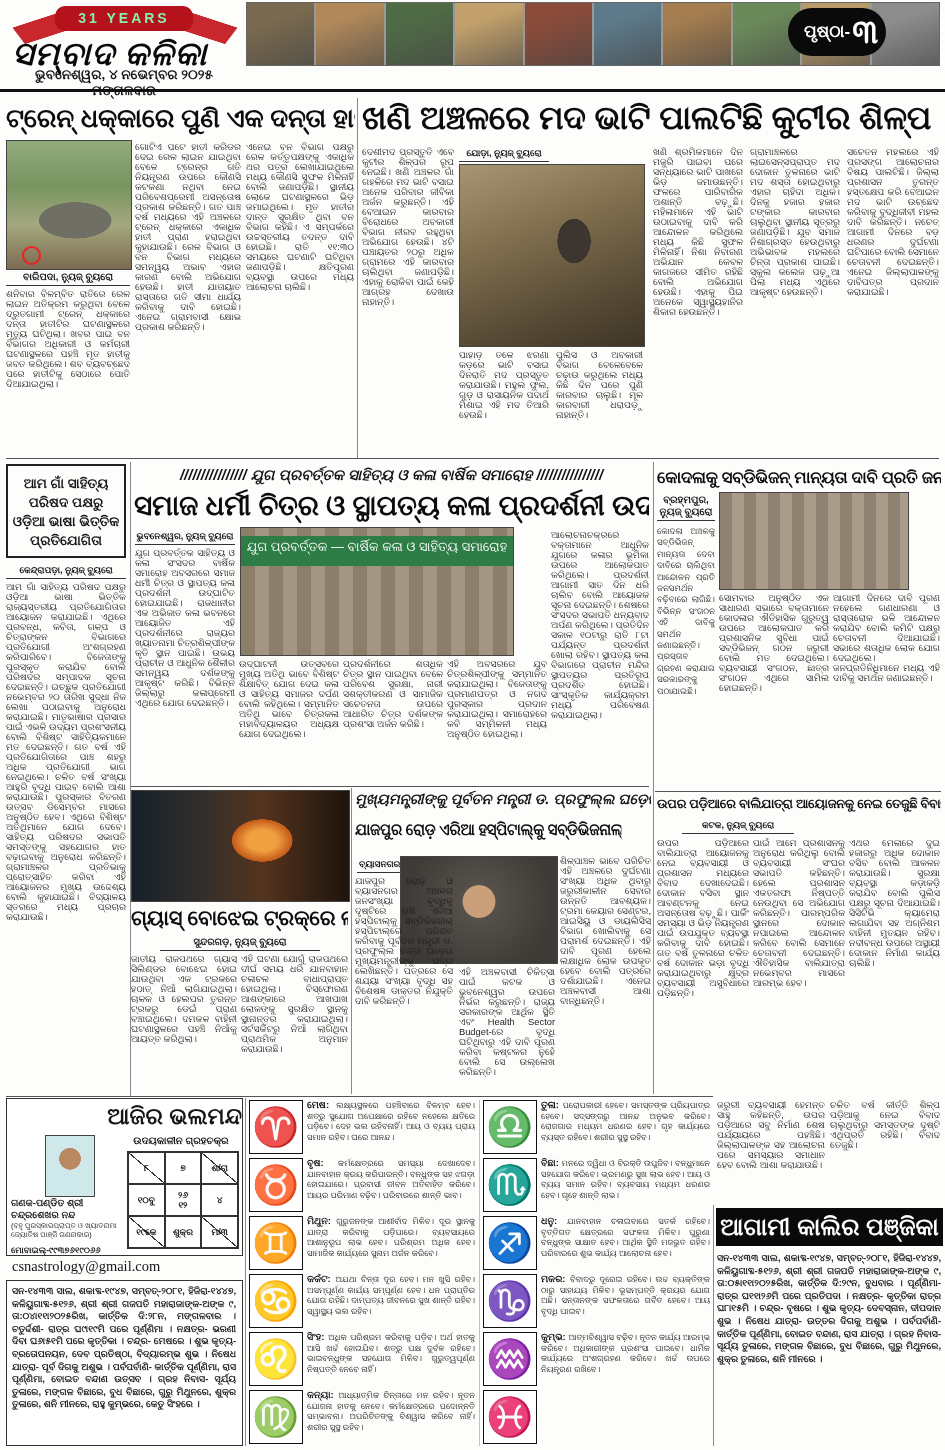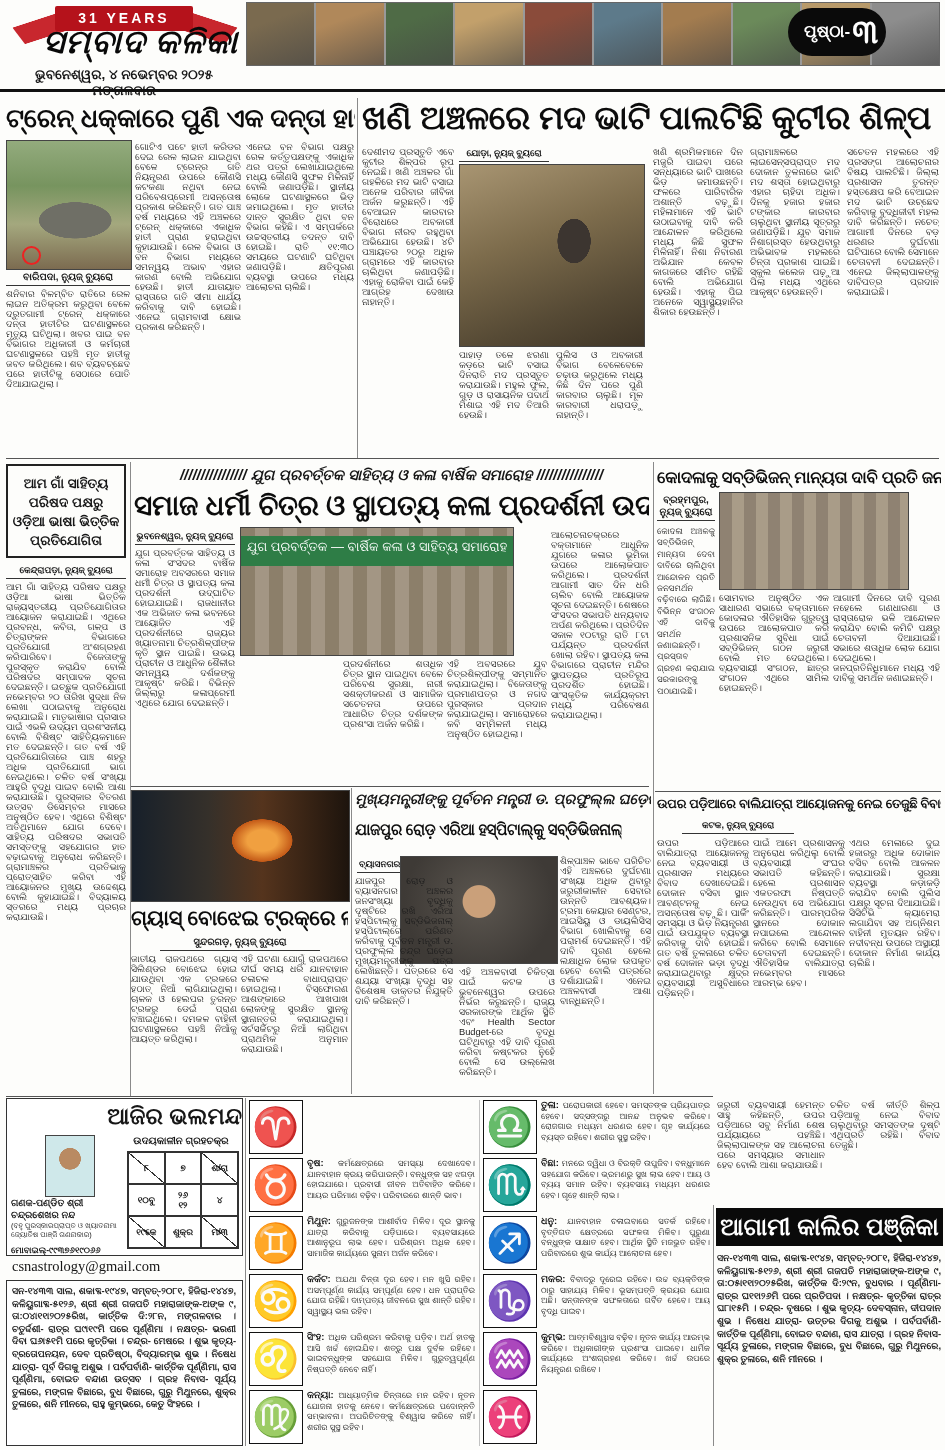--- a/index.html
+++ b/index.html
@@ -9,25 +9,25 @@
   .vr{position:absolute;width:1px;background:#8a8a8a}
   .hr{position:absolute;height:1px;background:#555}
   .col{position:absolute;font-size:9.3px;line-height:10px;text-align:justify;overflow:hidden;color:#1c1c1c}
   .byline{position:absolute;font-weight:bold;font-size:9.8px;text-align:center;
           border-bottom:1px solid #333;padding-bottom:2px;line-height:12px}
   .headline{position:absolute;font-weight:bold;color:#0c0c0c;letter-spacing:-0.3px}
   .photo{position:absolute;border:1px solid #444;background-size:cover}
   .kicker{position:absolute;font-weight:bold;font-style:italic;text-align:center;white-space:nowrap;overflow:hidden}
   
   .ribbon-band{position:absolute;left:55px;top:6px;width:138px;height:25px;background:#b5121b;
-               color:#ffffff;font-weight:bold;font-size:14px;letter-spacing:3px;text-align:center;line-height:25px;border-radius:2px}
+               color:#86efac;font-weight:bold;font-size:14px;letter-spacing:3px;text-align:center;line-height:25px;border-radius:10px}
   .ribbon-tail{position:absolute;width:58px;height:20px;background:#c8272e}
   .tail-l{left:14px;top:18px;transform:rotate(-18deg);clip-path:polygon(0 0,100% 0,88% 100%,12% 100%)}
   .tail-r{left:178px;top:18px;transform:rotate(18deg);clip-path:polygon(0 0,100% 0,88% 100%,12% 100%)}
-  .logo{position:absolute;left:12px;top:24px;width:226px;text-align:right;font-family:"Liberation Serif",serif;
+  .logo{position:absolute;left:12px;top:36px;width:226px;text-align:left;font-family:"Liberation Serif",serif;
         font-weight:bold;font-style:italic;font-size:33px;letter-spacing:1px;color:#090909}
   .dateline{position:absolute;left:4px;top:67px;width:240px;text-align:center;font-weight:bold;font-size:13.5px}
   .strip{position:absolute;left:246px;top:2px;width:692px;height:62px;display:flex;gap:2px;border:1px solid #666;background:#999}
   .tile{flex:1;height:100%}
   .badge{position:absolute;left:788px;top:8px;height:48px;display:flex;align-items:center;background:#0a0a0a;
          border-radius:26px;padding:0 8px 0 16px;color:#fff}
   .badge .lbl{font-weight:bold;font-size:17px}
   .badge .num{font-weight:bold;font-size:33px;line-height:44px;margin-left:2px}
   
   .boxhead{position:absolute;border:2px solid #222;text-align:center;font-weight:bold;font-size:13.5px;
@@ -118,20 +118,21 @@
 
   <div class="kicker" style="left:134px;top:464px;width:515px;font-size:15px;line-height:22px">////////////////  ଯୁଗ ପ୍ରବର୍ତ୍ତକ ସାହିତ୍ୟ ଓ କଳା ବାର୍ଷିକ ସମାରୋହ  ////////////////</div>
   <div class="headline" style="left:134px;top:487px;width:515px;font-size:28px;line-height:37px;white-space:nowrap;overflow:hidden">ସମାଜ ଧର୍ମୀ ଚିତ୍ର ଓ ସ୍ଥାପତ୍ୟ କଳା ପ୍ରଦର୍ଶନୀ ଉଦ୍‌ଘାଟିତ</div>
   <div class="byline" style="left:135px;top:530px;width:100px;font-size:9px">ଭୁବନେଶ୍ୱର, ନ୍ୟୁଜ୍ ବ୍ୟୁରୋ</div>
   <div class="photo" style="left:240px;top:527px;width:272px;height:127px;background:
        repeating-linear-gradient(90deg,#8c7f6a 0 14px,#a39684 14px 28px),
        linear-gradient(#d9d2c0 40%,#b2a78f 100%)">
     <div class="banner">ଯୁଗ ପ୍ରବର୍ତ୍ତକ — ବାର୍ଷିକ କଳା ଓ ସାହିତ୍ୟ ସମାରୋହ</div>
   </div>
   <div class="col" style="left:135px;top:548px;width:100px;height:259px">ଯୁଗ ପ୍ରବର୍ତ୍ତକ ସାହିତ୍ୟ ଓ କଳା ସଂସଦର ବାର୍ଷିକ ସମାରୋହ ଅବସରରେ ସମାଜ ଧର୍ମୀ ଚିତ୍ର ଓ ସ୍ଥାପତ୍ୟ କଳା ପ୍ରଦର୍ଶନୀ ଉଦ୍‌ଘାଟିତ ହୋଇଯାଇଛି। ରାଜଧାନୀର ଏକ ଅଭିଜାତ କଳା ଭବନରେ ଆୟୋଜିତ ଏହି ପ୍ରଦର୍ଶନୀରେ ରାଜ୍ୟର ଖ୍ୟାତନାମା ଚିତ୍ରଶିଳ୍ପୀଙ୍କ କୃତି ସ୍ଥାନ ପାଇଛି। ଉଭୟ ପ୍ରାଚୀନ ଓ ଆଧୁନିକ ଶୈଳୀର ସମନ୍ୱୟ ଦର୍ଶକଙ୍କୁ ଆକୃଷ୍ଟ କରିଛି। ବିଭିନ୍ନ ଜିଲ୍ଲାରୁ କଳାପ୍ରେମୀ ଏଥିରେ ଯୋଗ ଦେଇଛନ୍ତି।</div>
+  <div class="col" style="left:239px;top:659px;width:100px;height:148px">ଉଦ୍‌ଘାଟନୀ ଉତ୍ସବରେ ମୁଖ୍ୟ ଅତିଥି ଭାବେ ବିଶିଷ୍ଟ ଶିକ୍ଷାବିତ୍ ଯୋଗ ଦେଇ କଳା ଓ ସାହିତ୍ୟ ସମାଜର ଦର୍ପଣ ବୋଲି କହିଥିଲେ। ସମ୍ମାନିତ ଅତିଥି ଭାବେ ଚିତ୍ରକଳା ମହାବିଦ୍ୟାଳୟର ଅଧ୍ୟକ୍ଷ ଯୋଗ ଦେଇଥିଲେ।</div>
   <div class="col" style="left:343px;top:659px;width:100px;height:148px">ପ୍ରଦର୍ଶନୀରେ ଶତାଧିକ ଚିତ୍ର ସ୍ଥାନ ପାଇଥିବା ବେଳେ ପରିବେଶ ସୁରକ୍ଷା, ନାରୀ ସଶକ୍ତୀକରଣ ଓ ସାମାଜିକ ସଚେତନତା ଉପରେ ଆଧାରିତ ଚିତ୍ର ଦର୍ଶକଙ୍କ ପ୍ରଶଂସା ଅର୍ଜନ କରିଛି।</div>
   <div class="col" style="left:447px;top:659px;width:100px;height:148px">ଏହି ଅବସରରେ ଯୁବ ଚିତ୍ରଶିଳ୍ପୀଙ୍କୁ ସମ୍ମାନିତ କରାଯାଇଥିଲା। ବିଜେତାଙ୍କୁ ପ୍ରମାଣପତ୍ର ଓ ନଗଦ ପୁରସ୍କାର ପ୍ରଦାନ କରାଯାଇଥିଲା। ସମାରୋହରେ କବି ସମ୍ମିଳନୀ ମଧ୍ୟ ଅନୁଷ୍ଠିତ ହୋଇଥିଲା।</div>
   <div class="col" style="left:551px;top:530px;width:98px;height:277px">ଆଲୋଚନାଚକ୍ରରେ ବକ୍ତାମାନେ ଆଧୁନିକ ଯୁଗରେ କଳାର ଭୂମିକା ଉପରେ ଆଲୋକପାତ କରିଥିଲେ। ପ୍ରଦର୍ଶନୀ ଆଗାମୀ ସାତ ଦିନ ଧରି ଚାଲିବ ବୋଲି ଆୟୋଜକ ସୂଚନା ଦେଇଛନ୍ତି। ଶେଷରେ ସଂସଦର ସଭାପତି ଧନ୍ୟବାଦ ଅର୍ପଣ କରିଥିଲେ। ପ୍ରତିଦିନ ସକାଳ ୧୦ଟାରୁ ରାତି ୮ଟା ପର୍ଯ୍ୟନ୍ତ ପ୍ରଦର୍ଶନୀ ଖୋଲା ରହିବ। ସ୍ଥାପତ୍ୟ କଳା ବିଭାଗରେ ପ୍ରାଚୀନ ମନ୍ଦିର ସ୍ଥାପତ୍ୟର ପ୍ରତିରୂପ ପ୍ରଦର୍ଶିତ ହୋଇଛି। ସାଂସ୍କୃତିକ କାର୍ଯ୍ୟକ୍ରମ ମଧ୍ୟ ପରିବେଷଣ କରାଯାଇଥିଲା।</div>
 
   <div class="headline" style="left:657px;top:464px;width:284px;font-size:16.5px;line-height:26px;white-space:nowrap;overflow:hidden">କୋଦଳାକୁ ସବ୍‌ଡିଭିଜନ୍ ମାନ୍ୟତା ଦାବି ପ୍ରତି ଜନସମର୍ଥନ</div>
   <div class="byline" style="left:657px;top:494px;width:58px;font-size:10px">ବ୍ରହ୍ମପୁର, ନ୍ୟୁଜ୍ ବ୍ୟୁରୋ</div>
   <div class="photo" style="left:719px;top:492px;width:188px;height:96px;background:
        repeating-linear-gradient(90deg,#8f8272 0 12px,#a99c88 12px 24px),
        linear-gradient(#cfc4ae 30%,#9a8f79 100%)"></div>
   <div class="col" style="left:657px;top:526px;width:58px;height:272px;font-size:8.6px;line-height:11.4px">କୋଦଳା ଅଞ୍ଚଳକୁ ସବ୍‌ଡିଭିଜନ୍ ମାନ୍ୟତା ଦେବା ଦାବିରେ ଚାଲିଥିବା ଆନ୍ଦୋଳନ ପ୍ରତି ଜନସମର୍ଥନ ବଢ଼ିବାରେ ଲାଗିଛି। ବିଭିନ୍ନ ସଂଗଠନ ଏହି ଦାବିକୁ ସମର୍ଥନ ଜଣାଇଛନ୍ତି। ପ୍ରସ୍ତାବ ଗ୍ରହଣ କରାଯାଇ ସରକାରଙ୍କୁ ପଠାଯାଇଛି।</div>
@@ -195,20 +196,21 @@
     <div class="abs" style="left:4px;top:146px;width:112px;font-weight:bold;font-size:8.6px">ମୋବାଇଲ୍-୯୯୩୭୬୧୯୦୬୬</div>
   </div>
   <div class="abs" style="left:12px;top:1258px;width:226px;font-family:'Liberation Serif',serif;font-size:14.5px">csnastrology@gmail.com</div>
   <div class="astrobox" style="left:6px;top:1280px;width:237px;height:166px">
     <div class="ptext" style="left:5px;top:4px;width:224px;height:155px">ସନ-୧୪୩୩ ସାଲ, ଶକାବ୍ଦ-୧୯୪୭, ସମ୍ବତ୍-୨୦୮୧, ହିଜିରା-୧୪୪୭, କଳିୟୁଗାବ୍ଦ-୫୧୨୬, ଶ୍ରୀ ଶ୍ରୀ ଗଜପତି ମହାରାଜାଙ୍କ-ଅଙ୍କ ୯, ତା:୦୪ା୧୧ା୨୦୨୫ରିଖ, କାର୍ତ୍ତିକ ଦି:୨୮ନ, ମଙ୍ଗଳବାର । ଚତୁର୍ଦ୍ଦଶୀ- ରାତ୍ର ଘ୯ା୧୯ମି ପରେ ପୂର୍ଣ୍ଣିମା । ନକ୍ଷତ୍ର- ଭରଣୀ ଦିବା ଘ୬ା୫୧ମି ପରେ କୃତ୍ତିକା । ଚନ୍ଦ୍ର- ମେଷରେ । ଶୁଭ କୃତ୍ୟ- ବ୍ରତୋପନୟନ, ଦେବ ପ୍ରତିଷ୍ଠା, ବିଦ୍ୟାରମ୍ଭ ଶୁଭ । ନିଷେଧ ଯାତ୍ରା- ପୂର୍ବ ଦିଗକୁ ଅଶୁଭ । ପର୍ବପର୍ବାଣି- କାର୍ତ୍ତିକ ପୂର୍ଣ୍ଣିମା, ରାସ ପୂର୍ଣ୍ଣିମା, ବୋଇତ ବନ୍ଦାଣ ଉତ୍ସବ । ଗ୍ରହ ନିବାସ- ସୂର୍ଯ୍ୟ ତୁଳାରେ, ମଙ୍ଗଳ ବିଛାରେ, ବୁଧ ବିଛାରେ, ଗୁରୁ ମିଥୁନରେ, ଶୁକ୍ର ତୁଳାରେ, ଶନି ମୀନରେ, ରାହୁ କୁମ୍ଭରେ, କେତୁ ସିଂହରେ ।</div>
   </div>
 
   <div class="zcol" id="zcolLeft" style="left:249px;top:1100px;width:226px;height:346px">
       <div class="zentry">
         <div class="zicon">♈</div>
+        <div class="ztext"><span class="zname">ମେଷ: </span>ଲକ୍ଷ୍ୟସ୍ଥଳରେ ପହଞ୍ଚିବାରେ ବିଳମ୍ବ ହେବ। ଶତ୍ରୁ ସୁଯୋଗ ଅପେକ୍ଷାରେ ରହିବେ ନହେଲେ କ୍ଷତିରେ ପଡ଼ିବେ। ଦେହ ଭଲ ରହିବନାହିଁ। ଆୟ ଓ ବ୍ୟୟ ପ୍ରାୟ ସମାନ ରହିବ। ଘରେ ଆନନ୍ଦ।</div>
       </div>
       <div class="zentry">
         <div class="zicon">♉</div>
         <div class="ztext"><span class="zname">ବୃଷ: </span>କର୍ମକ୍ଷେତ୍ରରେ ସମସ୍ୟା ଦେଖାଦେବ। ଯାନବାହାନ କ୍ରୟ କରିପାରନ୍ତି। ବନ୍ଧୁଙ୍କ ସହ ଝଗଡ଼ା ହୋଇଯାରେ। ପ୍ରବାସୀ ଜୀବନ ଅତିବାହିତ କରିବେ। ଆୟର ପରିମାଣ ବଢ଼ିବ। ପରିବାରରେ ଶାନ୍ତି ଭାବ।</div>
       </div>
       <div class="zentry">
         <div class="zicon">♊</div>
         <div class="ztext"><span class="zname">ମିଥୁନ: </span>ଗୁରୁଜନଙ୍କ ଆଶୀର୍ବାଦ ମିଳିବ। ଦୂର ସ୍ଥାନକୁ ଯାତ୍ରା କରିବାକୁ ପଡ଼ିପାରେ। ବ୍ୟବସାୟରେ ଆଶାନୁରୂପ ଲାଭ ହେବ। ପରିଶ୍ରମ ଅଧିକ ହେବ। ସାମାଜିକ କାର୍ଯ୍ୟରେ ସୁନାମ ଅର୍ଜନ କରିବେ।</div>
       </div>
       <div class="zentry">

